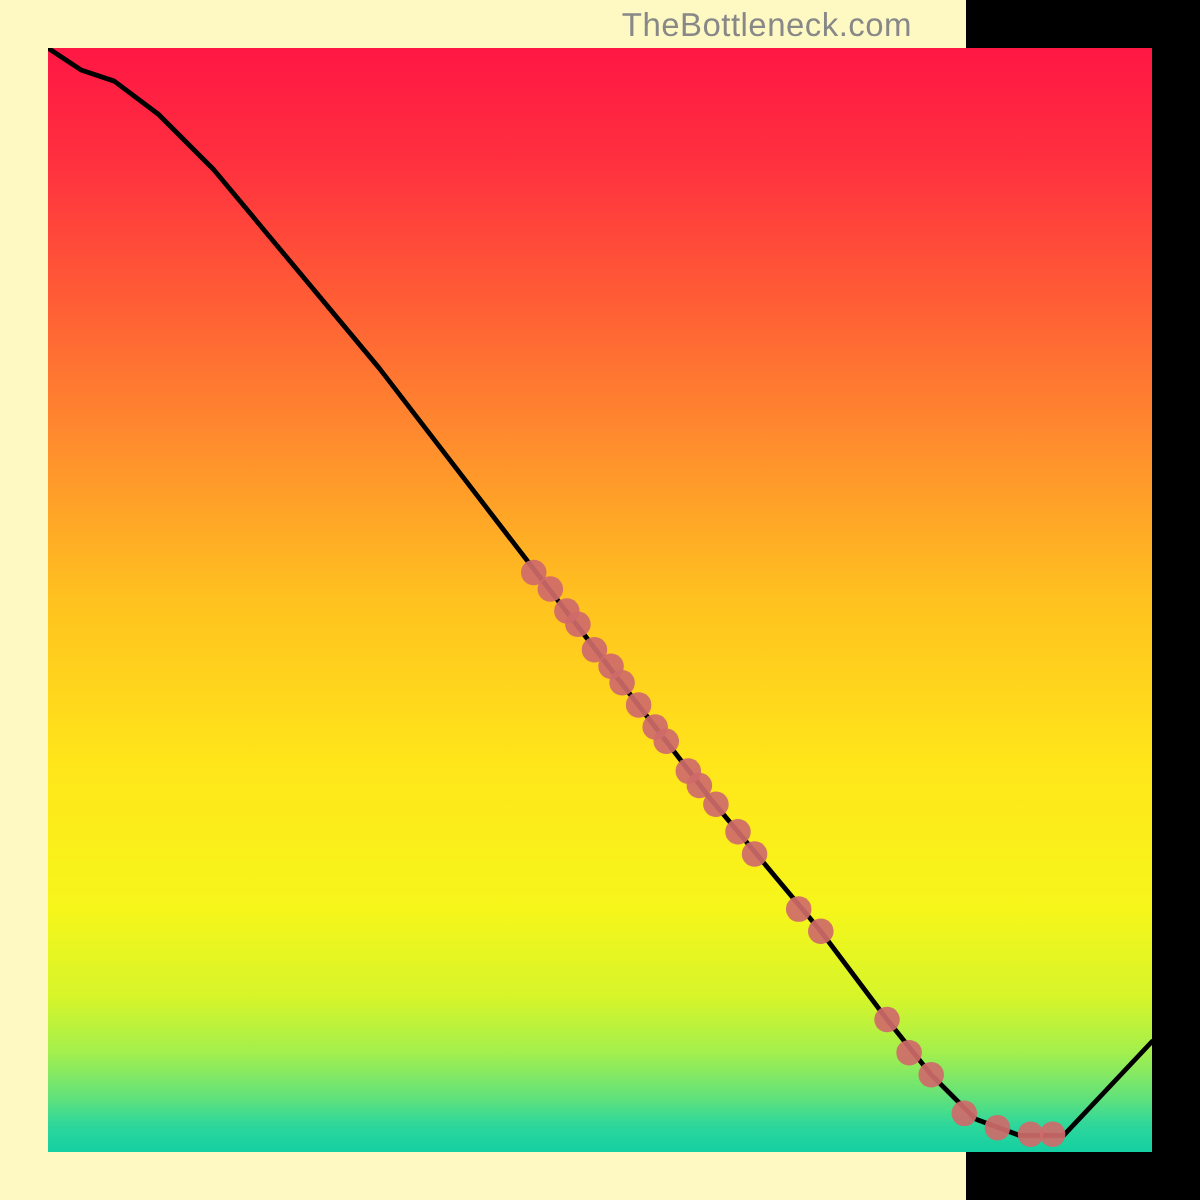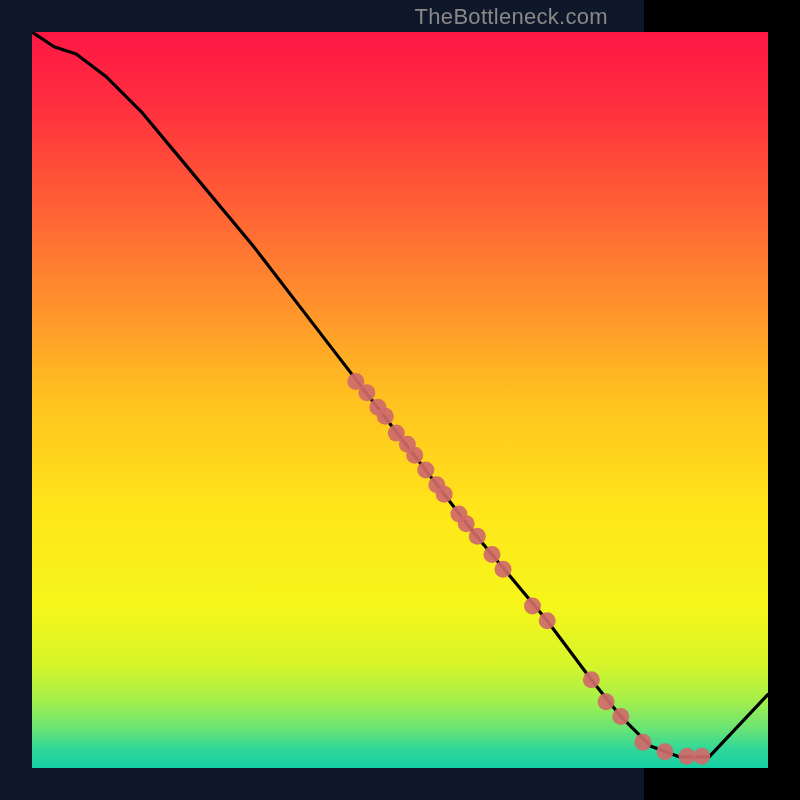--- a/index.html
+++ b/index.html
@@ -7,21 +7,21 @@
     padding: 0;
     background: #000;
     width: 800px;
     height: 800px;
     overflow: hidden;
     font-family: Arial, sans-serif;
   }
   .frame {
     width: 644px;
     height: 800px;
-    background: #0f172a;
+    background: #fef9c3;
     position: relative;
   }
   .plot-area {
     position: absolute;
     left: 32px;
     top: 32px;
     width: 736px;
     height: 736px;
     overflow: hidden;
   }

